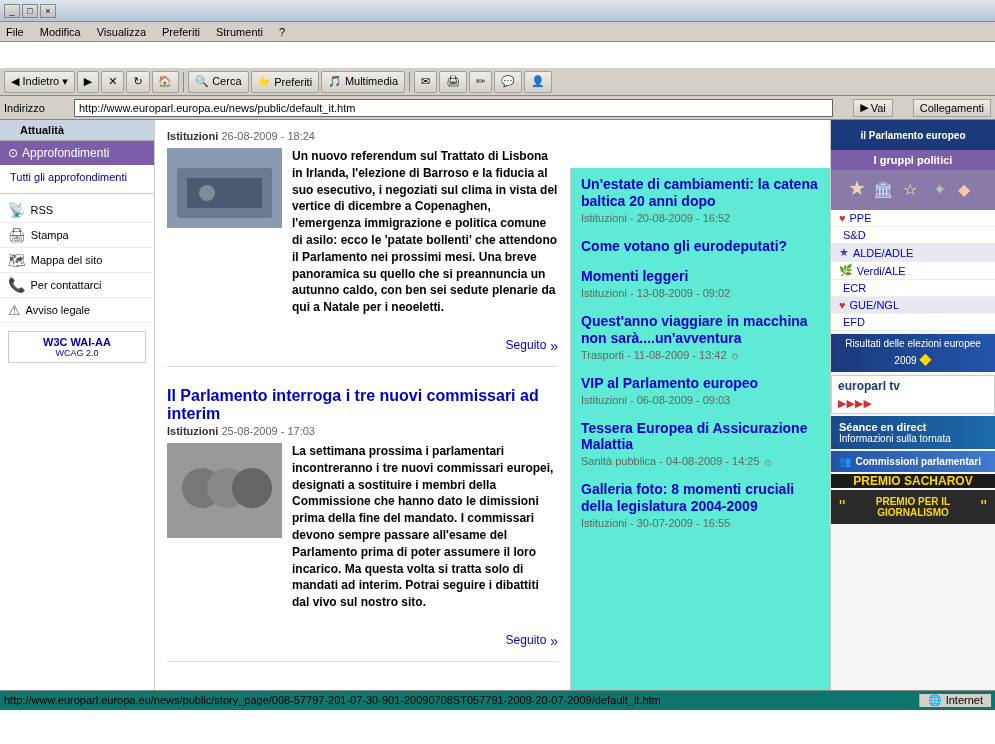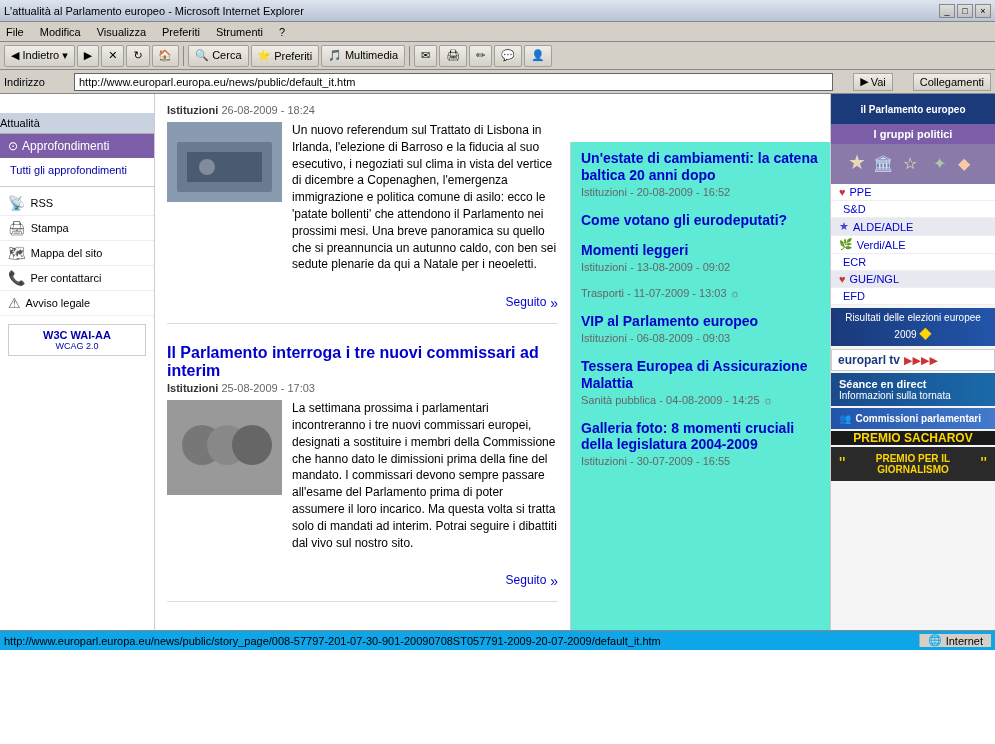--- a/index.html
+++ b/index.html
@@ -37,20 +37,21 @@
     .menu-item { font-size: 11px; color: #000; padding: 2px 4px; cursor: pointer; }
 
     .toolbar {
       background: #d4d0c8;
       height: 28px;
       display: flex;
       align-items: center;
       padding: 0 4px;
       border-bottom: 1px solid #888;
       gap: 2px;
+      margin-top: 26px;
     }
     .tool-btn {
       height: 22px;
       background: linear-gradient(to bottom, #f0ede8, #d4d0c8);
       border: 1px solid #a0a0a0;
       border-radius: 2px;
       padding: 0 6px;
       font-size: 11px;
       cursor: pointer;
       display: flex; align-items: center; gap: 3px;
@@ -96,26 +97,25 @@
     
     .sidebar {
       width: 155px;
       background: #fff;
       border-right: 1px solid #ccc;
       overflow-y: auto;
       flex-shrink: 0;
     }
     .sidebar-attualita {
       background: #c8d2e0;
-      padding: 4px 0;
-      font-size: 11px;
-      font-weight: normal;
+      padding: 4px 20px;
+      font-size: 11px;
+      font-weight: bold;
       color: #000;
       border-bottom: 1px solid #aaa;
-      margin-top: 19px;
     }
     .sidebar-approfondimenti {
       background: #7b5ea7;
       padding: 5px 8px;
       font-size: 12px;
       color: #fff;
       cursor: pointer;
       display: flex;
       align-items: center;
       gap: 4px;
@@ -159,21 +159,21 @@
       font-size: 16px;
       font-weight: bold;
       color: #00c;
       cursor: pointer;
       text-decoration: none;
     }
     .article-meta { color: #666; font-size: 11px; margin: 2px 0 6px 0; }
     .article-meta strong { color: #333; }
     .article-body { font-size: 12px; line-height: 1.4; color: #000; }
     .article-block { margin-bottom: 20px; border-bottom: 1px solid #ddd; padding-bottom: 12px; }
-    .article-img-text { display: flex; gap: 10px; }
+    .article-img-text { display: flex; gap: 10px; font-weight: bold; }
     .article-img {
       width: 115px; height: 80px;
       background: #c0c0c0;
       flex-shrink: 0;
       display: flex; align-items: center; justify-content: center;
       font-size: 10px; color: #666;
       overflow: hidden;
     }
     .seguito-link {
       display: flex;
@@ -222,21 +222,21 @@
       padding: 4px 8px;
       margin: 3px 0;
       text-align: center;
     }
     .europarl-tv {
       background: #fff;
       border: 1px solid #ccc;
       padding: 3px 6px;
       font-size: 11px;
       margin: 2px 0;
-      display: flex; align-items: center; gap: 4px;
+      display: flex; align-items: flex-start; gap: 4px; flex-direction: column;
     }
     .seance-banner {
       background: linear-gradient(to right, #1a4a8a, #1a6aaa);
       color: #fff;
       font-size: 10px;
       padding: 5px 8px;
       margin: 2px 0;
     }
     .commissioni-banner {
       background: linear-gradient(to right, #2255aa, #447acc);
@@ -265,21 +265,21 @@
     }
 
     
     .right-news { flex: 0 0 260px; overflow-y: auto; padding: 8px 10px; background: #5eead4; border-left: 1px solid #ccc; margin-top: 48px; }
     .right-article { margin-bottom: 14px; }
     .right-article-title { font-size: 14px; font-weight: bold; color: #00c; cursor: pointer; line-height: 1.2; }
     .right-article-meta { color: #666; font-size: 11px; margin: 2px 0 3px 0; }
 
     
     .status-bar {
-      background: #0ea5e9;
+      background: #0f766e;
       height: 20px;
       display: flex;
       align-items: center;
       padding: 0 4px;
       border-top: 1px solid #888;
       font-size: 11px;
       gap: 8px;
     }
     .status-url { flex: 1; overflow: hidden; text-overflow: ellipsis; white-space: nowrap; }
     .status-zone { background: #d4d0c8; padding: 0 8px; border-left: 1px solid #aaa; display: flex; align-items: center; gap: 4px; }
@@ -287,21 +287,20 @@
     .content-wrapper {
       display: flex;
       flex: 1;
       overflow: hidden;
     }
   </style>
 </head>
 <body>
 
 <div class="title-bar">
-  <span class="title-bar-text">L'attualità al Parlamento europeo - Microsoft Internet Explorer</span>
   <div class="title-bar-buttons">
     <div class="tb-btn">_</div>
     <div class="tb-btn">□</div>
     <div class="tb-btn">×</div>
   </div>
 </div>
 
 <div class="menu-bar">
   <span class="menu-item">File</span>
   <span class="menu-item">Modifica</span>
@@ -435,23 +434,24 @@
       <a class="right-article-title">Come votano gli eurodeputati?</a>
     </div>
     <div class="right-article">
       <a class="right-article-title">Momenti leggeri</a>
       <div class="right-article-meta">
         <span>Istituzioni</span>
         <span> - </span><span>13-08-2009 - 09:02</span>
       </div>
     </div>
     <div class="right-article">
+      <a class="right-article-title">Quest'anno viaggiare in macchina non sarà....un'avventura</a>
       <div class="right-article-meta">
         <span>Trasporti</span>
-        <span> - </span><span>11-07-2009 - 13:03</span>
+        <span> - </span><span>11-08-2009 - 13:42</span>
         <span> ☼</span>
       </div>
     </div>
     <div class="right-article">
       <a class="right-article-title">VIP al Parlamento europeo</a>
       <div class="right-article-meta">
         <span>Istituzioni</span>
         <span> - </span><span>06-08-2009 - 09:03</span>
       </div>
     </div>

